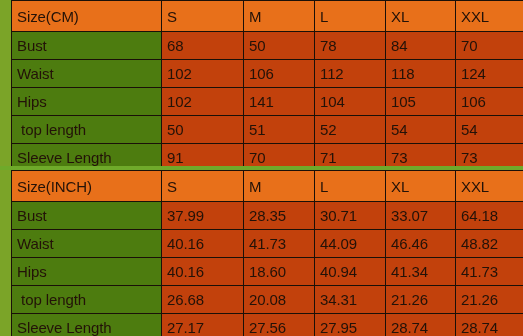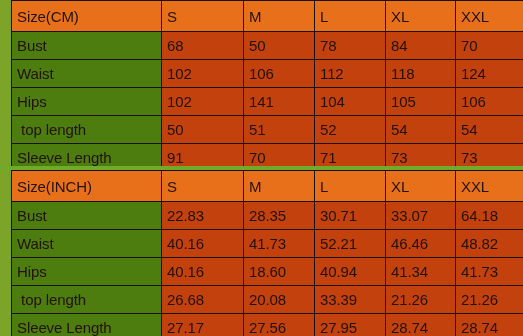--- a/index.html
+++ b/index.html
@@ -172,47 +172,47 @@
           <tr class="header-row">
             <td class="hdr-cell">Size(INCH)</td>
             <td class="hdr-cell">S</td>
             <td class="hdr-cell">M</td>
             <td class="hdr-cell">L</td>
             <td class="hdr-cell">XL</td>
             <td class="hdr-cell">XXL</td>
           </tr>
           <tr class="data-row">
             <td class="row-label">Bust</td>
-            <td class="val-cell">22.83</td>
+            <td class="val-cell">37.99</td>
             <td class="val-cell">28.35</td>
             <td class="val-cell">30.71</td>
             <td class="val-cell">33.07</td>
             <td class="val-cell">64.18</td>
           </tr>
           <tr class="data-row">
             <td class="row-label">Waist</td>
             <td class="val-cell">40.16</td>
             <td class="val-cell">41.73</td>
-            <td class="val-cell">52.21</td>
+            <td class="val-cell">44.09</td>
             <td class="val-cell">46.46</td>
             <td class="val-cell">48.82</td>
           </tr>
           <tr class="data-row">
             <td class="row-label">Hips</td>
             <td class="val-cell">40.16</td>
             <td class="val-cell">18.60</td>
             <td class="val-cell">40.94</td>
             <td class="val-cell">41.34</td>
             <td class="val-cell">41.73</td>
           </tr>
           <tr class="data-row">
             <td class="row-label"> top length</td>
             <td class="val-cell">26.68</td>
             <td class="val-cell">20.08</td>
-            <td class="val-cell">33.39</td>
+            <td class="val-cell">34.31</td>
             <td class="val-cell">21.26</td>
             <td class="val-cell">21.26</td>
           </tr>
           <tr class="data-row">
             <td class="row-label">Sleeve Length</td>
             <td class="val-cell">27.17</td>
             <td class="val-cell">27.56</td>
             <td class="val-cell">27.95</td>
             <td class="val-cell">28.74</td>
             <td class="val-cell">28.74</td>

